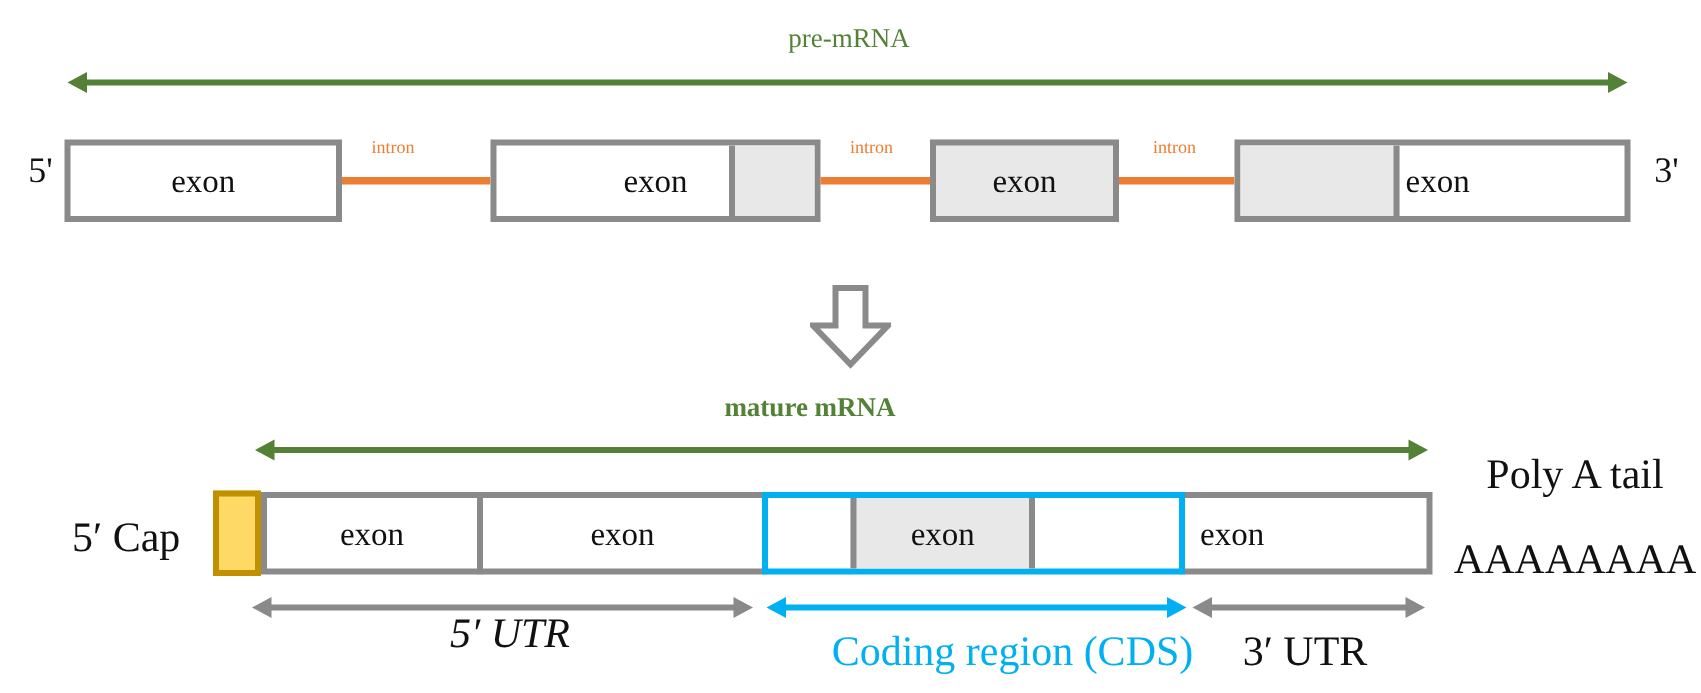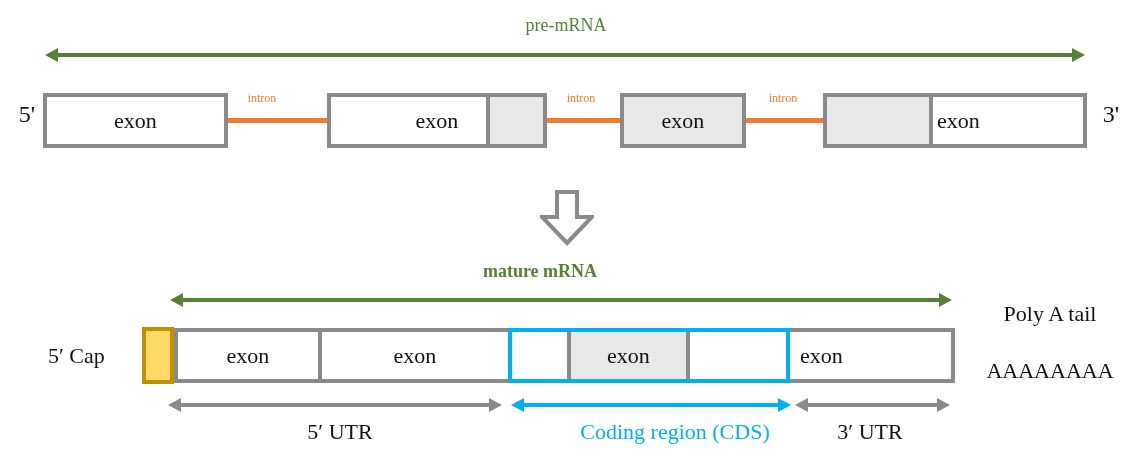--- a/index.html
+++ b/index.html
@@ -19,21 +19,21 @@
   .gbox{
     position:absolute; box-sizing:border-box; height:55px;
     border:4px solid var(--gray-border); background:#ffffff;
     display:flex; align-items:center; justify-content:center;
     font-size:22px;
   }
   .gbox.grayfill{background:var(--gray-fill);}
   .seg{position:absolute; top:0; bottom:0; box-sizing:border-box; background:var(--gray-fill);}
   .seg.right{right:0; border-left:4px solid var(--gray-border);}
   .seg.left{left:0; border-right:4px solid var(--gray-border);}
-  .lbl{position:absolute; font-size:22px; line-height:1.1; white-space:nowrap;}
+  .lbl{position:absolute; font-size:28px; line-height:1.1; white-space:nowrap;}
   .lbl.green{color:var(--green); font-size:18px;}
   .lbl.cyan{color:var(--cyan);}
   .lbl.orange{color:var(--orange); font-size:12px;}
   .lbl.prime{font-size:24px;}
   
   .intron-line{position:absolute; height:5px; top:118px; background:var(--orange);}
   
   .darrow{position:absolute; height:14px;}
   .darrow .shaft{position:absolute; left:9px; right:9px; top:5px; height:4px; background:currentColor;}
   .darrow::before{content:""; position:absolute; left:0; top:0; width:0; height:0;
@@ -141,17 +141,17 @@
   <div class="darrow gray" style="left:168px; top:398px; width:334px;">
     <span class="shaft"></span>
   </div>
   <div class="darrow cyanc" style="left:511px; top:398px; width:280px;">
     <span class="shaft"></span>
   </div>
   <div class="darrow gray" style="left:795px; top:398px; width:155px;">
     <span class="shaft"></span>
   </div>
 
-  <div class="lbl ctr abs" style="left:240px; top:420px; width:200px;">5′ UTR</div>
+  <div class="lbl ctr abs" style="left:240px; top:408px; width:200px;font-style:italic;">5′ UTR</div>
   <div class="lbl cyan ctr abs" style="left:545px; top:420px; width:260px;">Coding region (CDS)</div>
   <div class="lbl ctr abs" style="left:795px; top:420px; width:150px;">3′ UTR</div>
 
 </div>
 
 </body></html>

